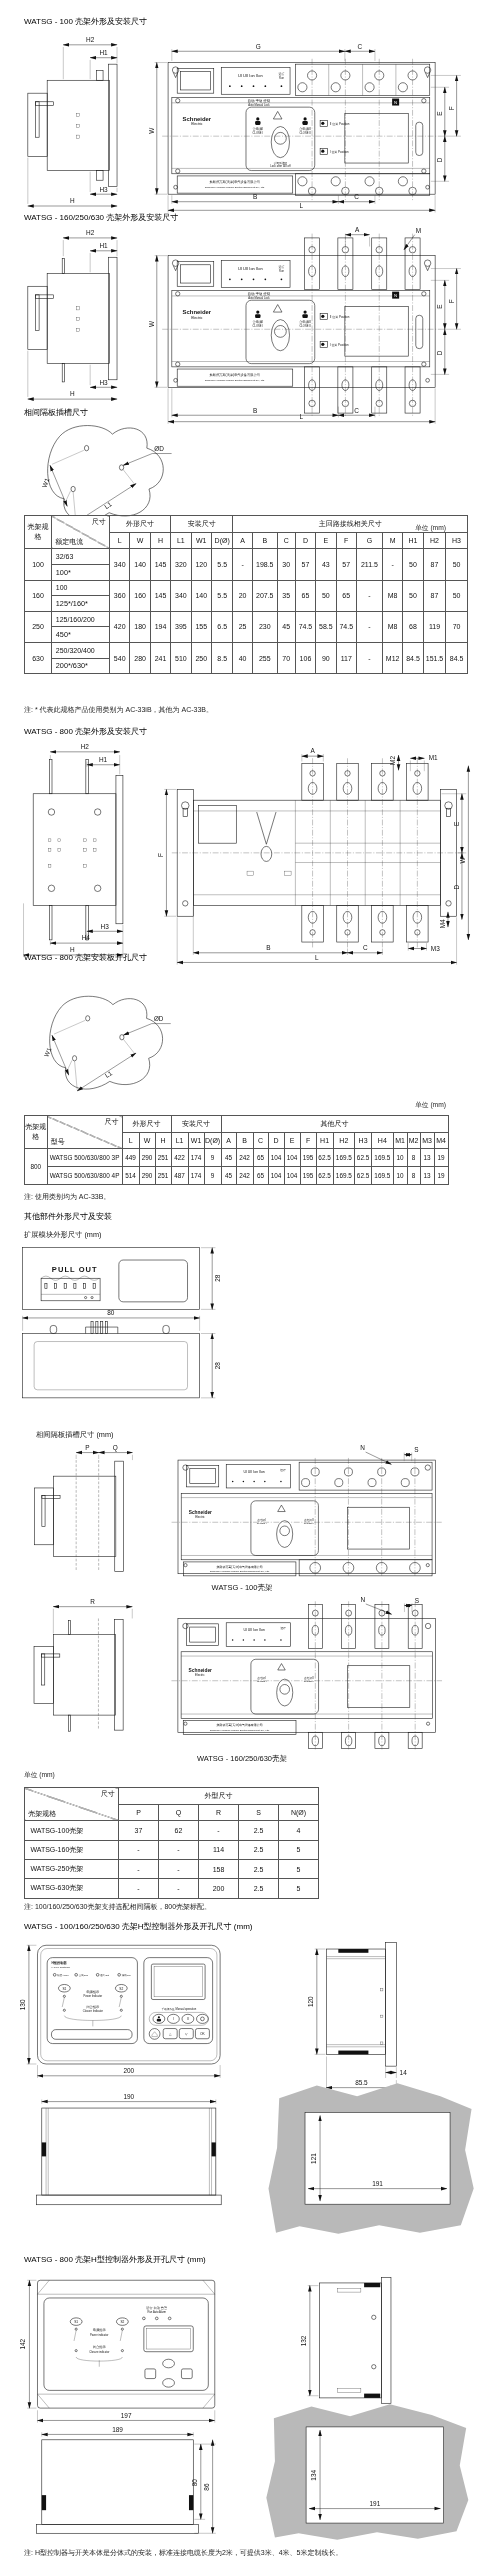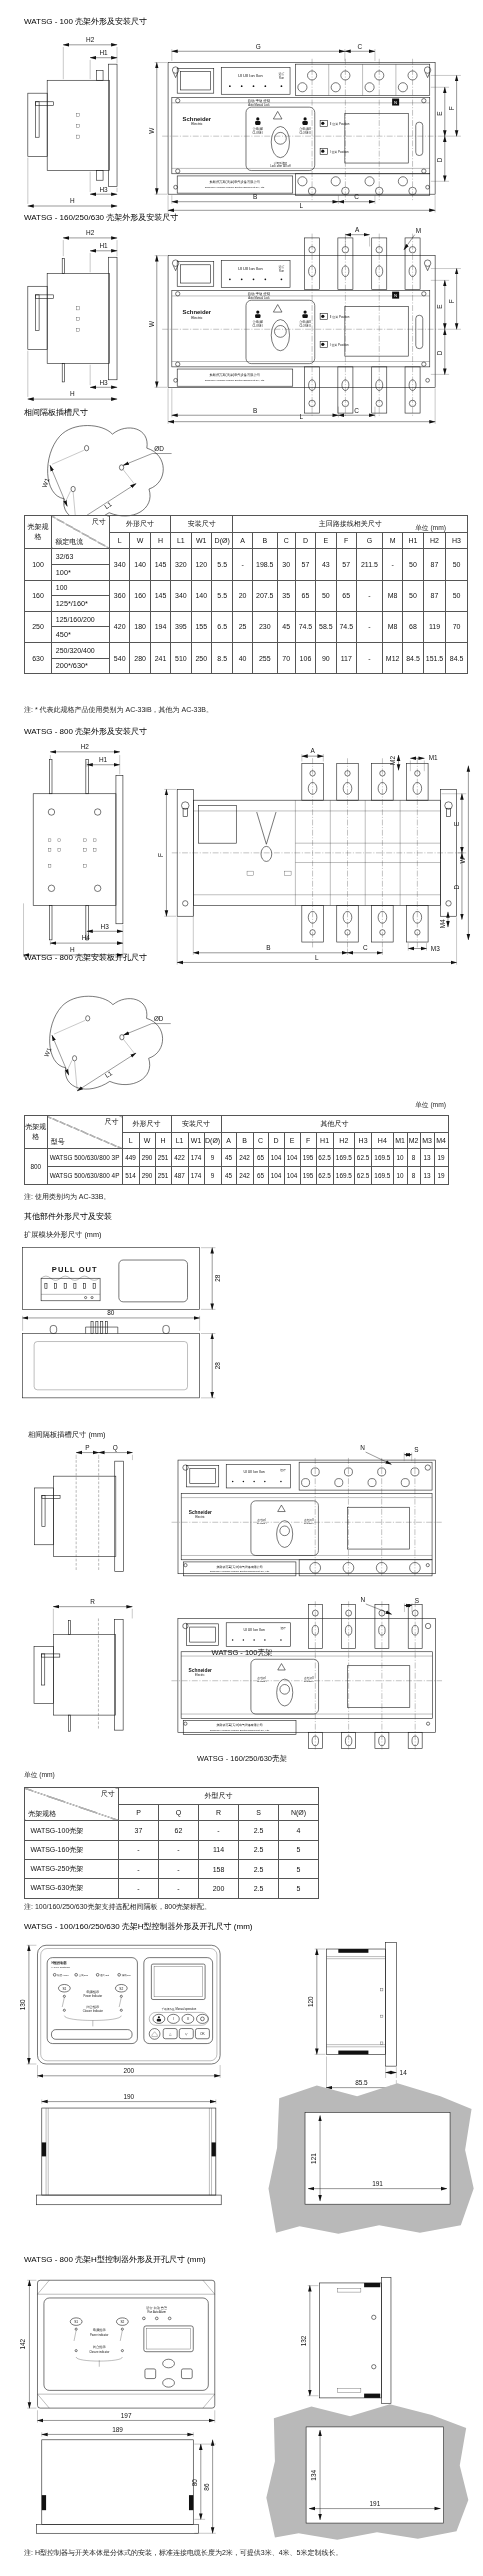--- a/index.html
+++ b/index.html
@@ -832,21 +832,21 @@
       <rect x="155" y="143" width="4" height="22" class="ln"></rect>
     <path class="ln" d="M118,165 v-12 h60 v12"></path>
     <rect x="0.5" y="165" width="330" height="120" class="ln"></rect>
     <rect x="22" y="180" width="286" height="90" rx="6" class="thin"></rect>
     <line class="ext" x1="333" y1="165" x2="360" y2="165"></line>
       <line class="ext" x1="333" y1="285" x2="360" y2="285"></line>
     <line class="dim" x1="354" y1="165" x2="354" y2="285" marker-start="url(#ah)" marker-end="url(#ah)"></line>
       <text class="dt mid" transform="translate(368,225) rotate(-90)">28</text>
   </svg>
 
-  <div class="abs sub" style="left:28px;top:1430px">相间隔板插槽尺寸 (mm)</div>
+  <div class="abs sub" style="left:36px;top:1430px">相间隔板插槽尺寸 (mm)</div>
 
   <svg style="left:21.5px;top:1444px" width="446" height="134" viewBox="0 0 830 250">
     <g>
       <rect x="172" y="32" width="16" height="206" class="ln"></rect>
         <rect x="58" y="60" width="116" height="150" class="ln"></rect>
       <rect x="22" y="82" width="36" height="106" class="ln"></rect>
         <rect x="36" y="96" width="34" height="6" class="ln"></rect>
         <rect x="36" y="96" width="6" height="58" class="ln"></rect>
       <line x1="100" y1="30" x2="100" y2="235" class="dash"></line>
         <line x1="142" y1="30" x2="142" y2="235" class="dash"></line>
@@ -912,21 +912,21 @@
         <line x1="732" y1="26" x2="732" y2="248" class="cl"></line>
     </g>
     <text class="dt" x="630" y="12">N</text>
     <line class="dim" x1="640" y1="15" x2="688" y2="38" marker-end="url(#ah)"></line>
     <line class="ext" x1="712" y1="32" x2="712" y2="16"></line>
       <line class="ext" x1="726" y1="32" x2="726" y2="16"></line>
     <line class="dim" x1="712" y1="20" x2="726" y2="20" marker-start="url(#ah)" marker-end="url(#ah)"></line>
       <text class="dt" x="731" y="14">S</text>
   </svg>
 
-  <div class="abs cap" style="left:19px;top:1648px">WATSG - 100壳架</div>
+  <div class="abs cap" style="left:19px;top:1583px">WATSG - 100壳架</div>
 
   <svg style="left:21.5px;top:1597px" width="446" height="153" viewBox="0 0 830 285">
     <g>
       <rect x="172" y="42" width="16" height="206" class="ln"></rect>
         <rect x="58" y="70" width="116" height="150" class="ln"></rect>
       <rect x="22" y="92" width="36" height="106" class="ln"></rect>
         <rect x="36" y="106" width="34" height="6" class="ln"></rect>
         <rect x="36" y="106" width="6" height="58" class="ln"></rect>
       <line x1="142" y1="40" x2="142" y2="245" class="dash"></line>
       <rect x="86" y="44" width="4" height="26" class="ln"></rect>

